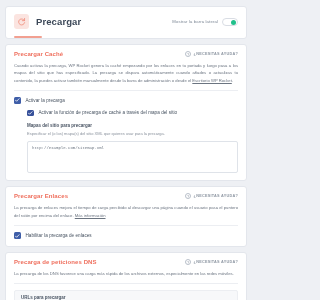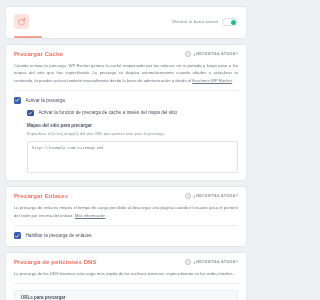--- a/index.html
+++ b/index.html
@@ -117,20 +117,21 @@
 <div class="page">
 
   <div class="card header">
     <div class="header-row">
       <span class="hdr-icon">
         <svg width="9" height="9" viewBox="0 0 16 16" fill="none" stroke="#f08b78" stroke-width="1.4" stroke-linecap="round">
           <path d="M13.2 6.4A5.4 5.4 0 1 0 13.6 10"></path>
           <path d="M13.4 2.6v3.9h-3.9"></path>
         </svg>
       </span>
+      <span class="hdr-title">Precargar</span>
       <span class="hdr-right">
         <span class="hdr-right-label">Mostrar la barra lateral</span>
         <span class="toggle">
           <span class="knob"></span>
         </span>
       </span>
     </div>
     <div class="tab-underline"></div>
   </div>
 

